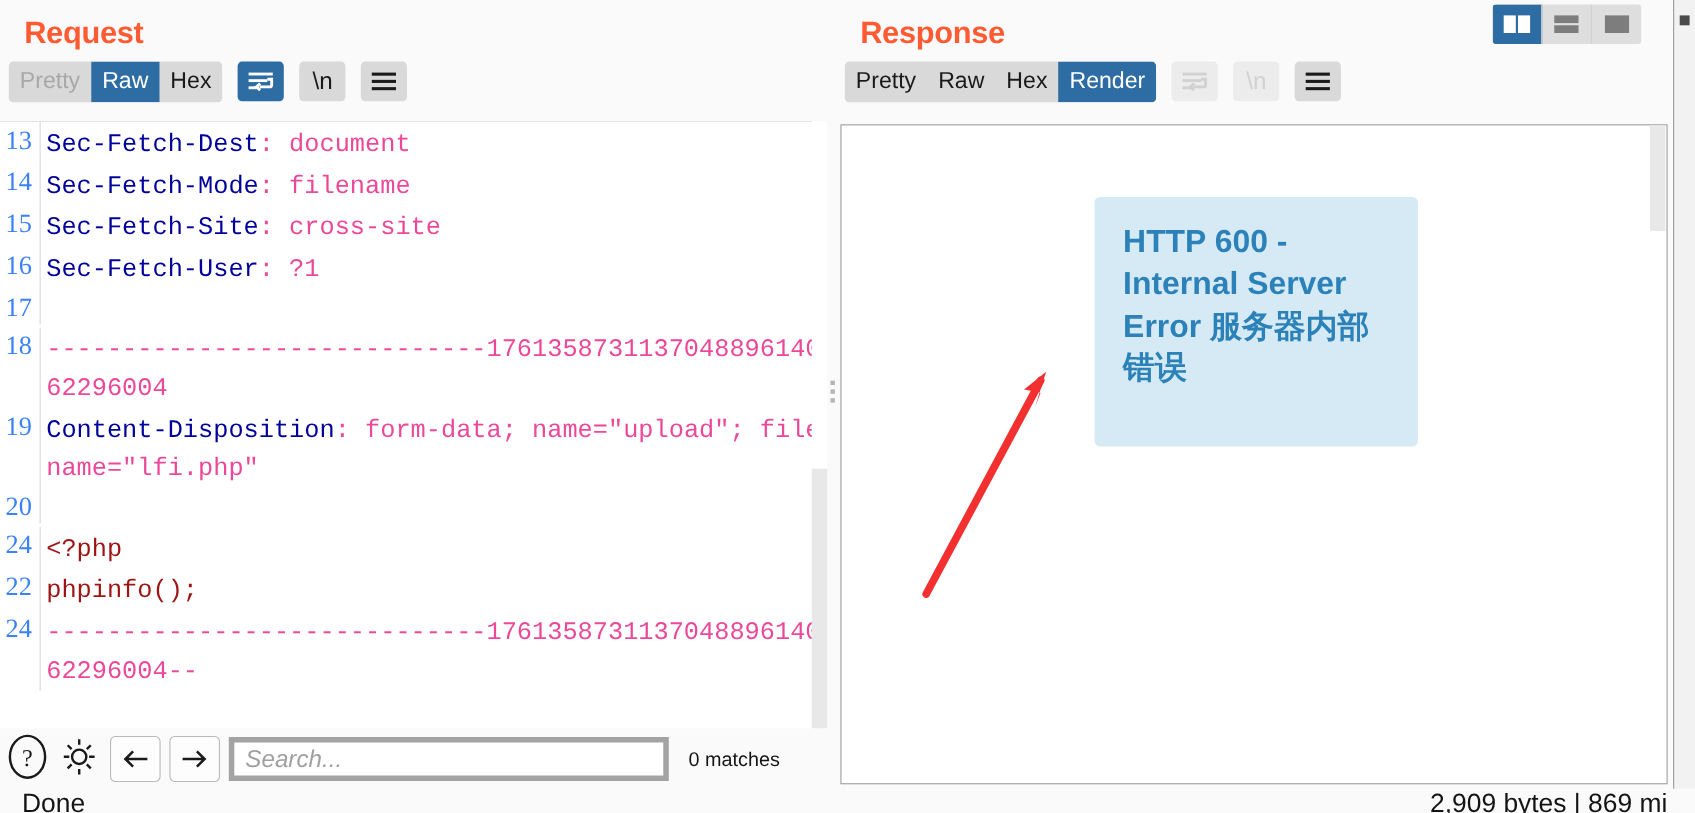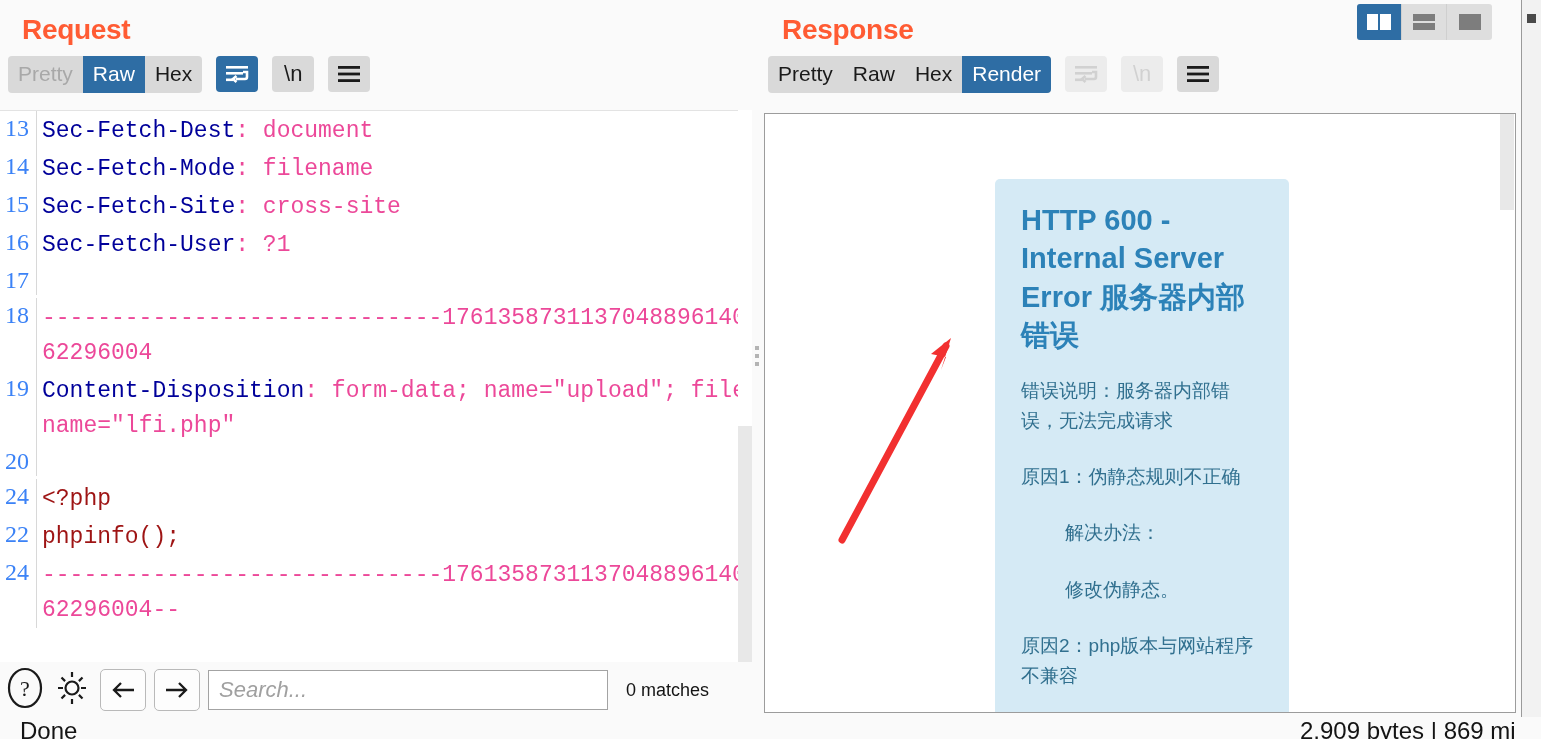--- a/index.html
+++ b/index.html
@@ -110,21 +110,21 @@
   }
   .round-icon { cursor: pointer; }
   .nav-btn {
     width: 46px; height: 42px; background: #fdfdfd;
     border: 1px solid #b9b9b9; border-radius: 5px;
     display: flex; align-items: center; justify-content: center;
     cursor: pointer;
   }
   .search-input {
     width: 400px; height: 40px;
-    border: 1px solid #a3a3a3; background: #ffffff;
+    border: 5px solid #a3a3a3; background: #ffffff;
     font-size: 22px; padding: 0 10px;
     font-style: italic; color: #333333;
     font-family: "Liberation Sans", sans-serif;
   }
   .search-input::placeholder { color: #a0a0a0; font-style: italic; }
   .matches { font-size: 18px; color: #141414; margin-left: 10px; white-space: nowrap; }
 
   
   #response-panel { left: 762px; width: 758px; }
   #response-panel .panel-title { left: 20px; }
@@ -351,27 +351,20 @@
           <rect x="1" y="1" width="22" height="2.8" fill="#1a1a1a"></rect>
           <rect x="1" y="7.6" width="22" height="2.8" fill="#1a1a1a"></rect>
           <rect x="1" y="14.2" width="22" height="2.8" fill="#1a1a1a"></rect>
         </svg>
       </div>
     </div>
 
     <div class="render-area">
       <div class="err-card">
         <div class="err-title">HTTP 600 - Internal Server Error 服务器内部错误</div>
-        <div id="err-body">
-            <div class="err-line">错误说明：服务器内部错误，无法完成请求</div>
-            <div class="err-line">原因1：伪静态规则不正确</div>
-            <div class="err-line indent">解决办法：</div>
-            <div class="err-line indent">修改伪静态。</div>
-            <div class="err-line">原因2：php版本与网站程序不兼容</div>
-          </div>
       </div>
       <div class="vscroll" style="left:735px; top:0; height:598px; background:#ffffff;">
         <div class="thumb" style="top:0; height:96px;"></div>
       </div>
     </div>
 
     <div class="layout-group">
       <div class="layout-btn active">
         <svg width="28" height="22" viewBox="0 0 28 22">
           <rect x="2" y="3" width="11" height="16" fill="#ffffff"></rect>

